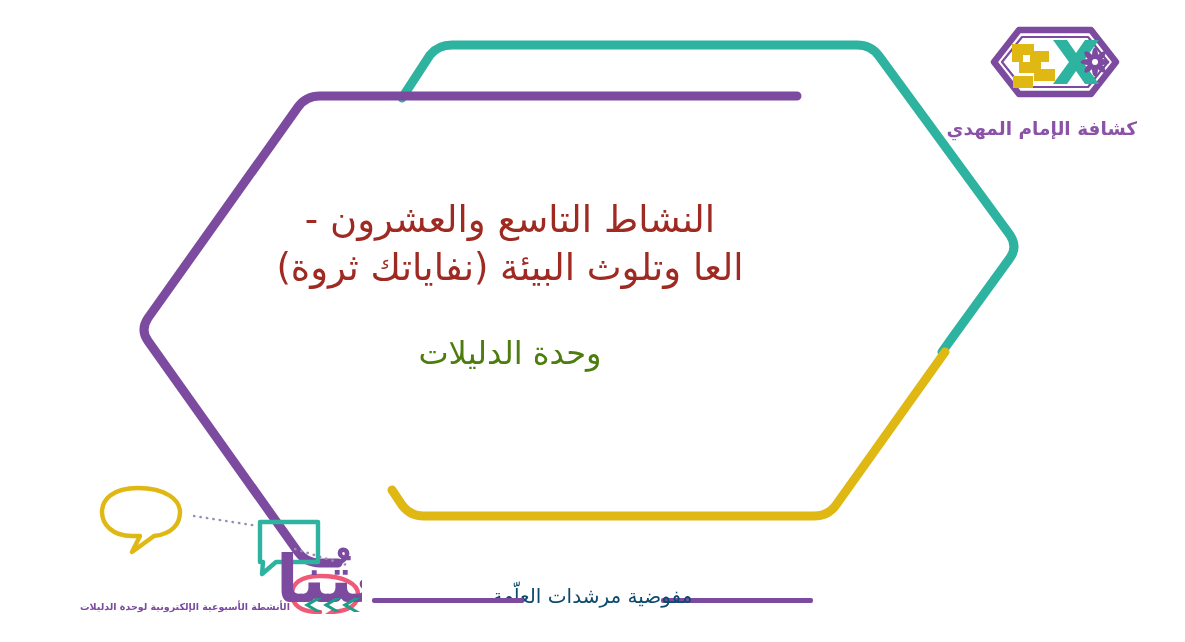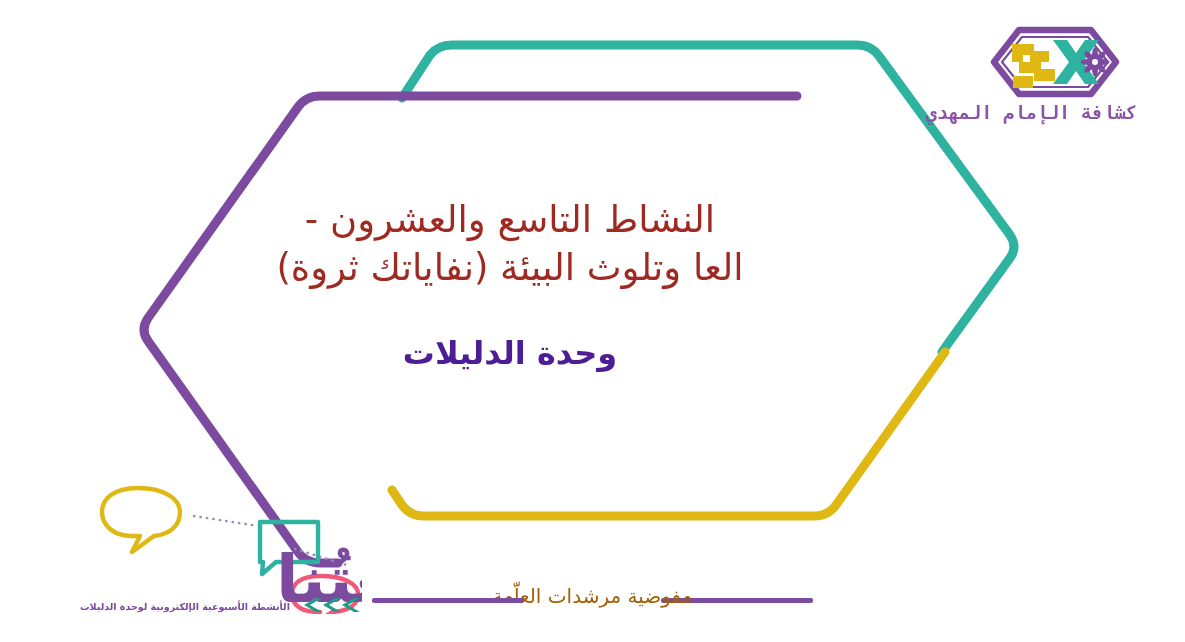--- a/index.html
+++ b/index.html
@@ -42,44 +42,43 @@
     color: #9e2a22;
     font-size: 37px;
     line-height: 1.30;
     font-weight: 400;
     letter-spacing: 0px;
     white-space: nowrap;
     text-align: center;
   }
   #subtitle {
     margin-top: 42px;
-    color: #4c1d95;
+    color: #4d7c0f;
     font-size: 32px;
-    font-weight: 700;
+    font-weight: 400;
     line-height: 1.2;
   }
 
   
   #scouts-logo {
     position: absolute;
     right: 48px;
     top: 26px;
     width: 165px;
     text-align: center;
     direction: rtl;
   }
   #scouts-mark { display: block; margin: 0 auto; }
   #scouts-name {
-    margin-top: 4px;
+    margin-top: 20px;
     color: #8b53a8;
     font-size: 18.5px;
     font-weight: 700;
     white-space: nowrap;
     letter-spacing: -0.3px;
-    font-family: Liberation Mono, monospace;
   }
 
   
   #jamatna {
     position: absolute;
     left: 62px;
     bottom: 28px;
     width: 300px;
   }
   #jamatna-mark { display: block; }
@@ -102,21 +101,21 @@
     left: 0;
     right: 0;
     bottom: 28px;
     height: 30px;
   }
   #commission-text {
     position: absolute;
     left: 50%;
     transform: translateX(-50%);
     top: 0;
-    color: #a16207;
+    color: #0c4a6e;
     font-size: 20px;
     font-weight: 400;
     direction: rtl;
     white-space: nowrap;
   }
   .bar-rule {
     position: absolute;
     top: 14px;
     height: 5px;
     background: #7c4ba0;

